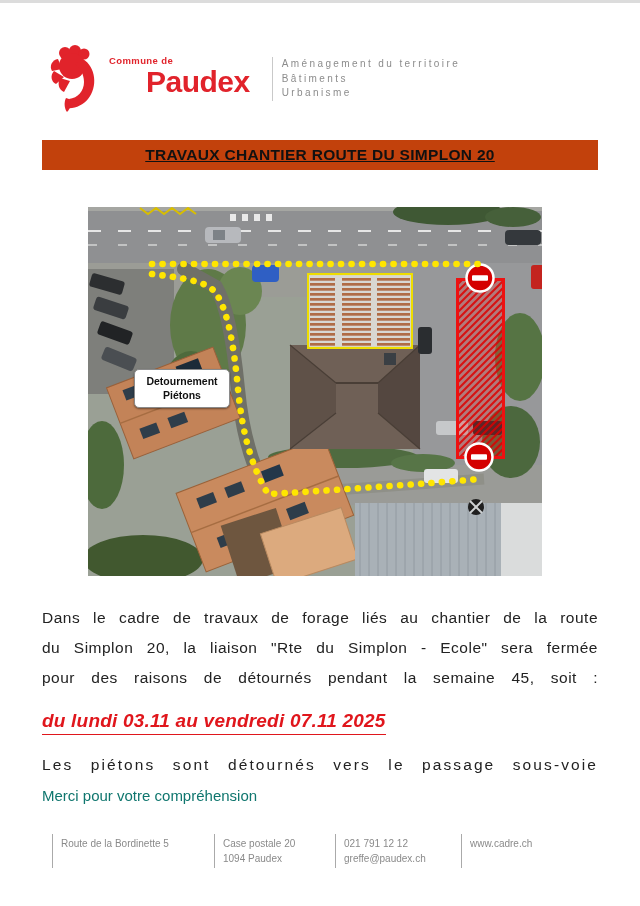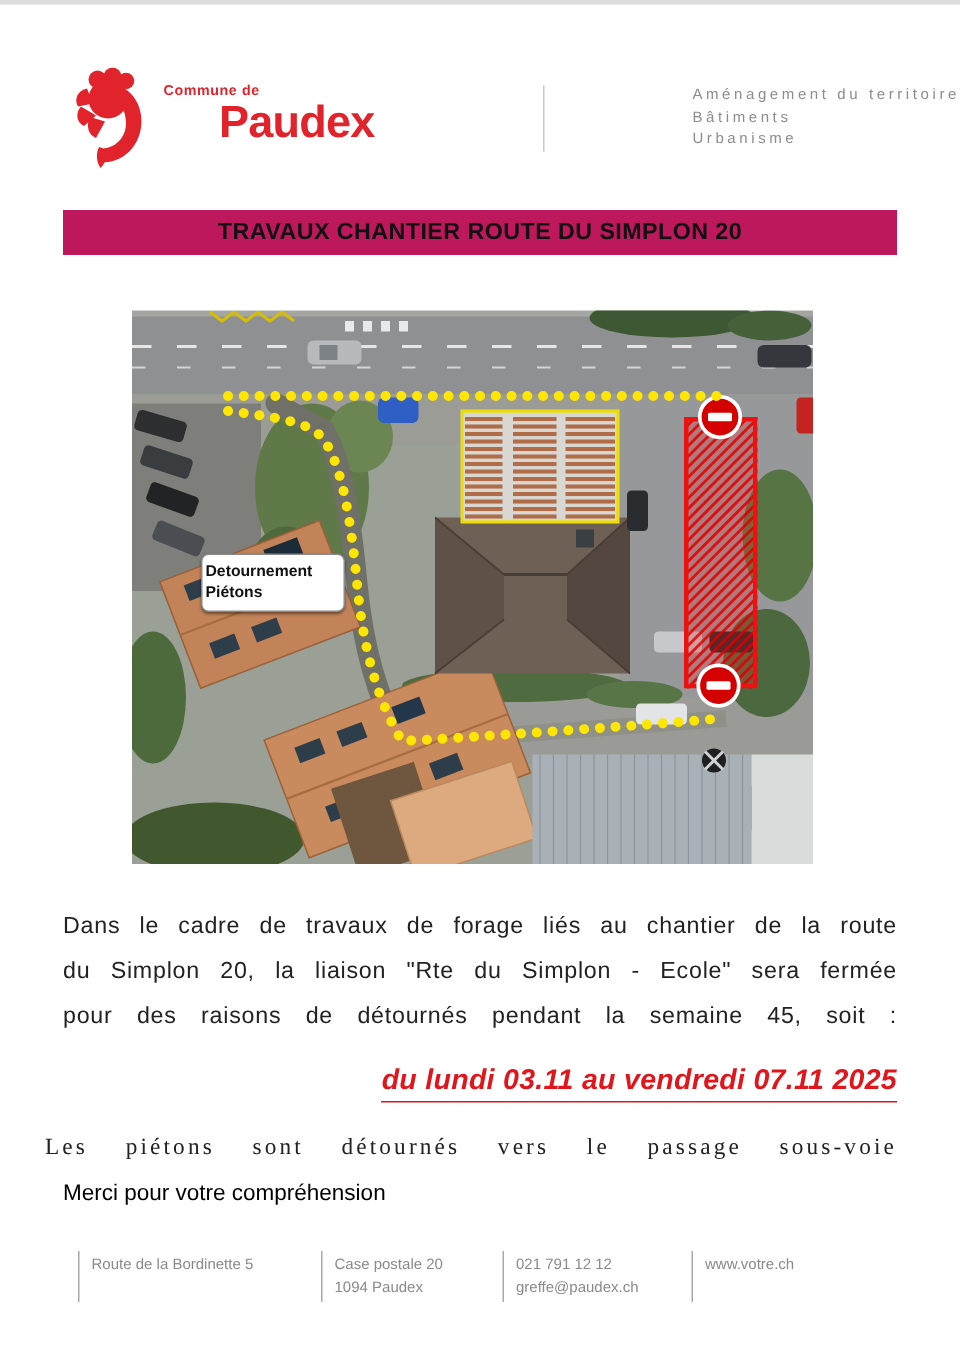--- a/index.html
+++ b/index.html
@@ -1,42 +1,42 @@
 <!DOCTYPE html>
 <html><head>
 <meta charset="utf-8">
 <style>
   html,body{margin:0;padding:0;}
   body{width:640px;height:906px;background:#ffffff;font-family:"Liberation Sans","DejaVu Sans",sans-serif;color:#1f1f1f;overflow:hidden;}
   .page{position:relative;width:640px;height:906px;background:#fff;border-top:3px solid #dcdcdc;box-sizing:border-box;}
 
   
-  .header{display:flex;align-items:flex-start;margin:42px 0 0 48px;justify-content:space-between;}
+  .header{display:flex;align-items:flex-start;margin:42px 0 0 48px;}
   .logo-block{display:flex;align-items:flex-start;}
   .logo-text{margin-left:7px;margin-top:10px;}
   .commune-de{font-size:9.5px;font-weight:bold;color:#e1232b;letter-spacing:.4px;}
   .paudex{font-size:30px;font-weight:bold;color:#e1232b;line-height:30px;margin-top:1px;letter-spacing:-.5px;margin-left:37px;}
   .hdr-sep{width:1px;background:#c9c9c9;height:44px;margin:12px 0 0 22px;}
   .dept{margin:12px 0 0 9px;font-size:10px;color:#8c8c8c;letter-spacing:2.4px;line-height:14.5px;}
 
   
-  .title-bar{width:556px;height:30px;margin:27px auto 0 42px;background:#be185d;text-align:center;font-weight:bold;font-size:15.5px;line-height:30px;color:#111;letter-spacing:.3px;}
+  .title-bar{width:556px;height:30px;margin:27px auto 0 42px;background:#c2410c;text-align:center;font-weight:bold;font-size:15.5px;line-height:30px;color:#111;letter-spacing:.3px;text-decoration:underline;}
 
   
   .map-wrap{position:relative;width:454px;height:369px;margin:37px 0 0 88px;}
   .map-wrap svg{display:block;}
-  .detour-label{position:absolute;left:46px;top:162px;width:90px;background:#fff;border:1px solid #8a8a8a;border-radius:5px;font-weight:bold;font-size:10.5px;line-height:13.5px;padding:5px 2px;box-shadow:0 1px 2px rgba(0,0,0,.45);color:#111;}
+  .detour-label{position:absolute;left:46px;top:162px;width:90px;background:#fff;border:1px solid #8a8a8a;border-radius:5px;text-align:center;font-weight:bold;font-size:10.5px;line-height:13.5px;padding:5px 2px;box-shadow:0 1px 2px rgba(0,0,0,.45);color:#111;}
 
   
   .bodytext{margin:27px 42px 0 42px;font-size:15.5px;line-height:30px;color:#222;}
   .p-line{text-align:justify;text-align-last:justify;letter-spacing:.5px;word-spacing:1px;}
-  .date-line{margin:17px 42px 0 42px;text-align:right;}
+  .date-line{margin:17px 42px 0 42px;text-align:left;}
   .date-inner{display:inline-block;font-size:19px;font-weight:bold;font-style:italic;border-bottom:1.6px solid #e0161c;padding-bottom:2px;letter-spacing:.2px;}
-  .stretch-line{margin:21px 42px 0 30px;font-size:15.5px;color:#222;text-align:justify;text-align-last:justify;letter-spacing:2.1px;font-family:Liberation Serif, serif;}
-  .normal-line{margin:13px 42px 0 42px;font-size:15px;color:#000000;}
+  .stretch-line{margin:21px 42px 0 42px;font-size:15.5px;color:#222;text-align:justify;text-align-last:justify;letter-spacing:2.1px;}
+  .normal-line{margin:13px 42px 0 42px;font-size:15px;color:#0f766e;}
 
   
   .footer{position:absolute;left:52px;top:831px;display:flex;font-size:10px;color:#8a8a8a;line-height:15px;}
   .fcol{border-left:1px solid #aaaaaa;padding:2px 0 2px 8px;min-height:30px;box-sizing:border-box;}
   .fcol1{width:162px;}
   .fcol2{width:121px;}
   .fcol3{width:126px;}
   .fcol4{width:140px;}
 </style>
 </head>
@@ -303,17 +303,17 @@
     </div>
     <div class="fcol fcol2">
       <div>Case postale 20</div>
       <div>1094 Paudex</div>
     </div>
     <div class="fcol fcol3">
       <div>021 791 12 12</div>
       <div>greffe@paudex.ch</div>
     </div>
     <div class="fcol fcol4">
-      <div>www.votre.ch</div>
+      <div>www.cadre.ch</div>
     </div>
   </div>
 
 </div>
 
 </body></html>

